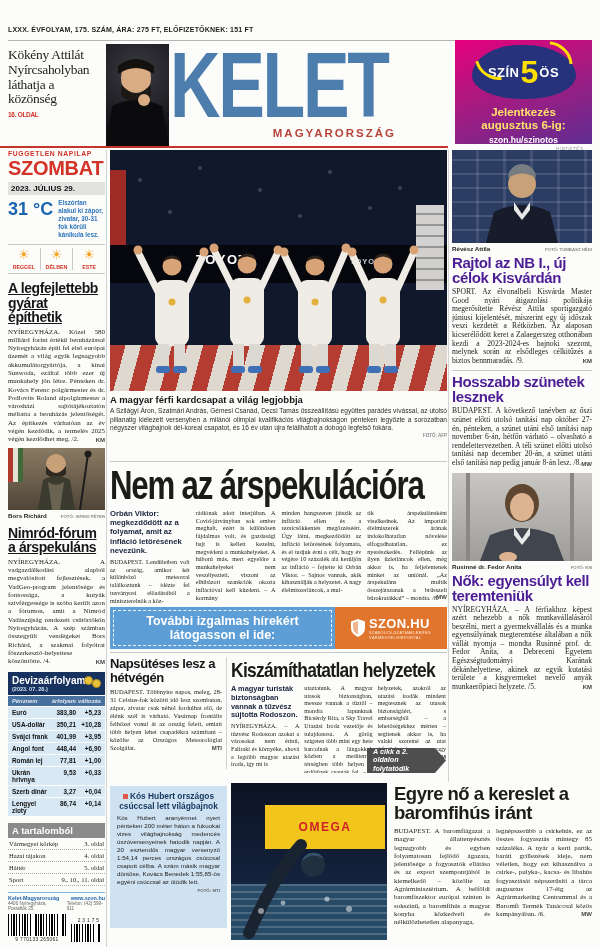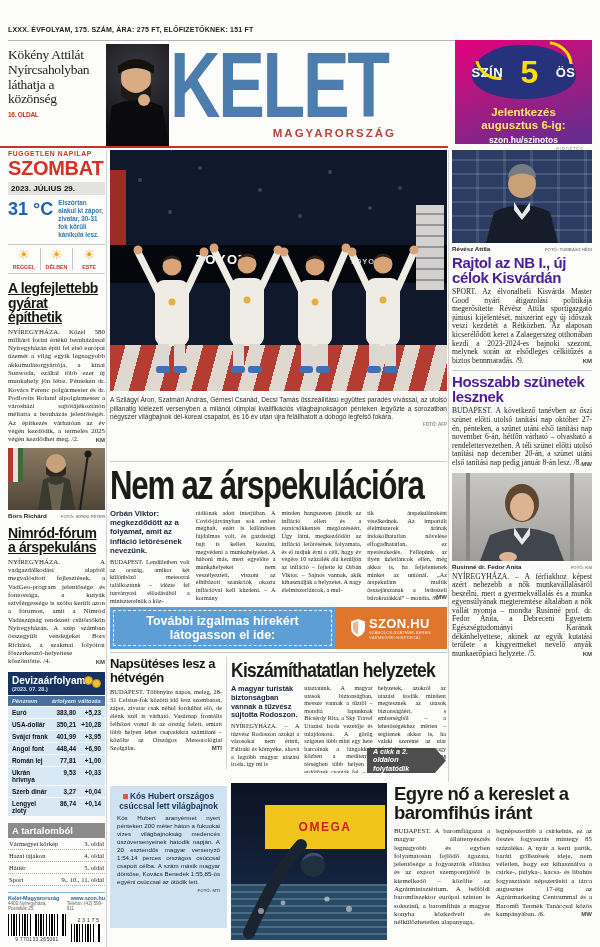--- a/index.html
+++ b/index.html
@@ -19,21 +19,21 @@
   .teaser { left:8px; top:48px; width:97px; font:500 13.5px/14.8px "Liberation Serif",serif; color:#1d1d1b; letter-spacing:-.3px; }
   .teaser-page { display:block; margin-top:4px; font:800 6.5px "Liberation Sans",sans-serif; color:#d23227; }
   .kokeny { left:106px; top:44px; width:63px; height:103px; background:radial-gradient(circle at 50% 28%, #3c3c44, #121216 75%); overflow:hidden; }
   .logo { left:170px; top:46px; width:250px; }
   .logo .cx { display:inline-block; transform:scaleX(.76); transform-origin:0 50%; font:bold 92px/78px "Liberation Sans",sans-serif; letter-spacing:-3px; color:#4d7dad; }
   .logo-sub { left:246px; top:127px; width:150px; text-align:right; font:800 11.5px "Liberation Sans",sans-serif; letter-spacing:2px; color:#b8443a; }
   .headrule { left:0; top:146px; width:448px; height:2px; background:#c5342a; }
 
   
   .ad { left:455px; top:40px; width:137px; height:104px; background:linear-gradient(160deg,#e5007d 0%,#a91a80 45%,#5f2d91 100%); overflow:hidden; text-align:center; }
-  .ad-blob { position:relative; margin:5px auto 0; width:104px; height:54px; background:#27327c; border-radius:48% 52% 50% 50% / 60% 60% 45% 45%; display:flex; align-items:center; justify-content:space-between; }
+  .ad-blob { position:relative; margin:5px auto 0; width:104px; height:54px; background:#27327c; border-radius:48% 52% 50% 50% / 60% 60% 45% 45%; display:flex; align-items:center; justify-content:center; }
   .ad-w1,.ad-w2 { font:800 13px "Liberation Sans",sans-serif; color:#fff; letter-spacing:.5px; }
   .ad-5 { font:bold 32px/30px "Liberation Sans",sans-serif; color:#ffe000; margin:0 1px; }
   .arc { position:absolute; border:3px solid transparent; border-top-color:#ffe000; border-radius:50%; }
   .arc1 { width:44px; height:38px; top:-2px; right:2px; transform:rotate(45deg); }
   .arc2 { width:44px; height:38px; bottom:20px; left:2px; transform:rotate(215deg); }
   .ad-cta { margin-top:7px; font:800 11.5px/12.5px "Liberation Sans",sans-serif; color:#ffe36b; }
   .ad-url { margin-top:4px; font:700 8.5px "Liberation Sans",sans-serif; color:#fff; }
   .hird { left:556px; top:147px; font:400 4.5px "Liberation Sans",sans-serif; color:#999; letter-spacing:.6px; }
 
   
@@ -429,20 +429,21 @@
           <rect x="138" y="216" width="14" height="7" rx="3"></rect>
         <rect x="189" y="216" width="14" height="7" rx="3"></rect>
           <rect x="206" y="216" width="14" height="7" rx="3"></rect>
         <rect x="257" y="216" width="14" height="7" rx="3"></rect>
           <rect x="274" y="216" width="14" height="7" rx="3"></rect>
       </g>
     </svg>
   </div>
 
   <div class="abs hero-cap">
+    <div class="hc-title">A magyar férfi kardcsapat a világ legjobbja</div>
     <p class="hc-body just">A Szilágyi Áron, Szatmári András, Gémesi Csanád, Decsi Tamás összeállítású együttes parádés vívással, az utolsó pillanatig kiélezett versenyben a milánói olimpiai kvalifikációs világbajnokságon pénteken legyőzte a sorozatban négyszer világbajnok dél-koreai csapatot, és 16 év után újra felállhatott a dobogó legfelső fokára.</p>
     <span class="credit">FOTÓ: AFP</span>
   </div>
   <div class="abs rule-h midrule1"></div>
 
   <h1 class="abs headline">
     <span class="cx">Nem az árspekulációra</span>
   </h1>
   <div class="abs story">
     <div>
@@ -569,17 +570,18 @@
         <path d="M28 88 L38 62 Q70 48 102 62 L112 88 Z" fill="#41454d"></path>
         <path d="M62 54 L70 66 L78 54 L78 62 L70 72 L62 62 Z" fill="#e8e8e8"></path>
         <ellipse cx="56" cy="84" rx="9" ry="5" fill="#dcb491"></ellipse>
       </svg>
     </div>
     <div class="caprow">
       <span class="cap-name">Rusinné dr. Fedor Anita</span>
       <span class="cap-credit">FOTÓ: KM</span>
     </div>
 
+    <div class="rt">Nők: egyensúlyt kell teremteniük</div>
     <p class="rb just">NYÍREGYHÁZA. – A férfiakhoz képest azért nehezebb a nők munkavállalásáról beszélni, mert a gyermekvállalás és a munka egyensúlyának megteremtése általában a nők vállát nyomja – mondta Rusinné prof. dr. Fedor Anita, a Debreceni Egyetem Egészségtudományi Karának dékánhelyettese, akinek az egyik kutatási területe a kisgyermeket nevelő anyák munkaerőpiaci helyzete. /5.</p>
     <span class="sig">KM</span>
   </div>
 
 </div>
 
 </body></html>

